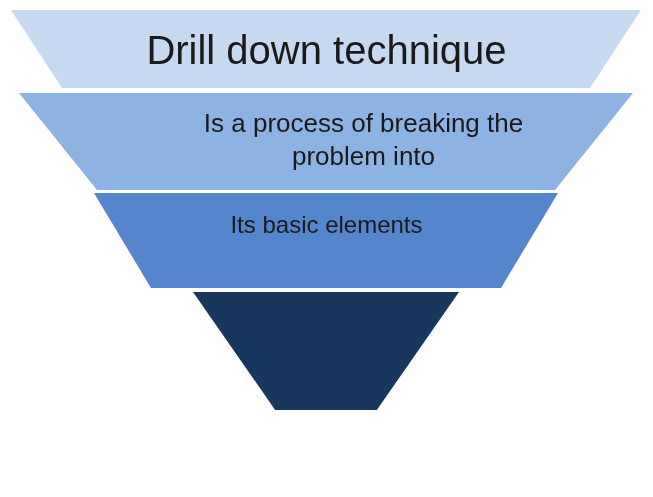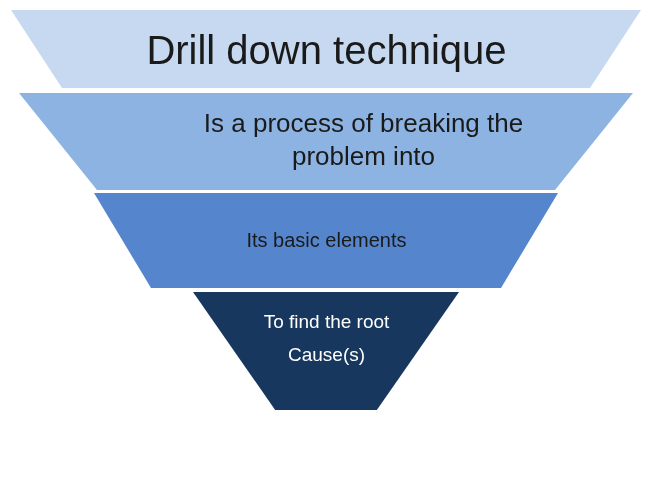--- a/index.html
+++ b/index.html
@@ -26,21 +26,21 @@
   .layer-text {
     position: absolute;
     left: 0;
     width: 100%;
     text-align: center;
     white-space: pre-line;
     pointer-events: none;
   }
   .t1 { top: 26px;  font-size: 40px; line-height: 48px; }
   .t2 { top: 107px; font-size: 26px; line-height: 33px; padding-left: 37px; }
-  .t3 { top: 225px; font-size: 20px; line-height: 30px; }
+  .t3 { top: 210px; font-size: 24px; line-height: 30px; }
   .t4 { top: 305px; font-size: 19px; line-height: 33px; }
 </style>
 </head>
 <body>
 
 <div class="stage">
 
   <svg class="shapes" viewBox="0 0 653 497" xmlns="http://www.w3.org/2000/svg">
     <polygon points="11,10 641,10 590,88 62,88" fill="#c6d9f0"></polygon>
     <polygon points="19,93 633,93 555,190 97,190" fill="#8db3e2"></polygon>
@@ -48,16 +48,14 @@
     <polygon points="193,292 459,292 326,483" fill="#17375e"></polygon>
   </svg>
 
   <div class="layer-text t1" style="color: rgb(26, 26, 26);">Drill down technique</div>
 
   <div class="layer-text t2" style="color: rgb(26, 26, 26);">Is a process of breaking the
 problem into</div>
 
   <div class="layer-text t3" style="color: rgb(26, 26, 26);">Its basic elements</div>
 
-  <div class="layer-text t4" style="color: rgb(255, 255, 255);">To find the root
-Cause(s)</div>
 
 </div>
 
 </body></html>

